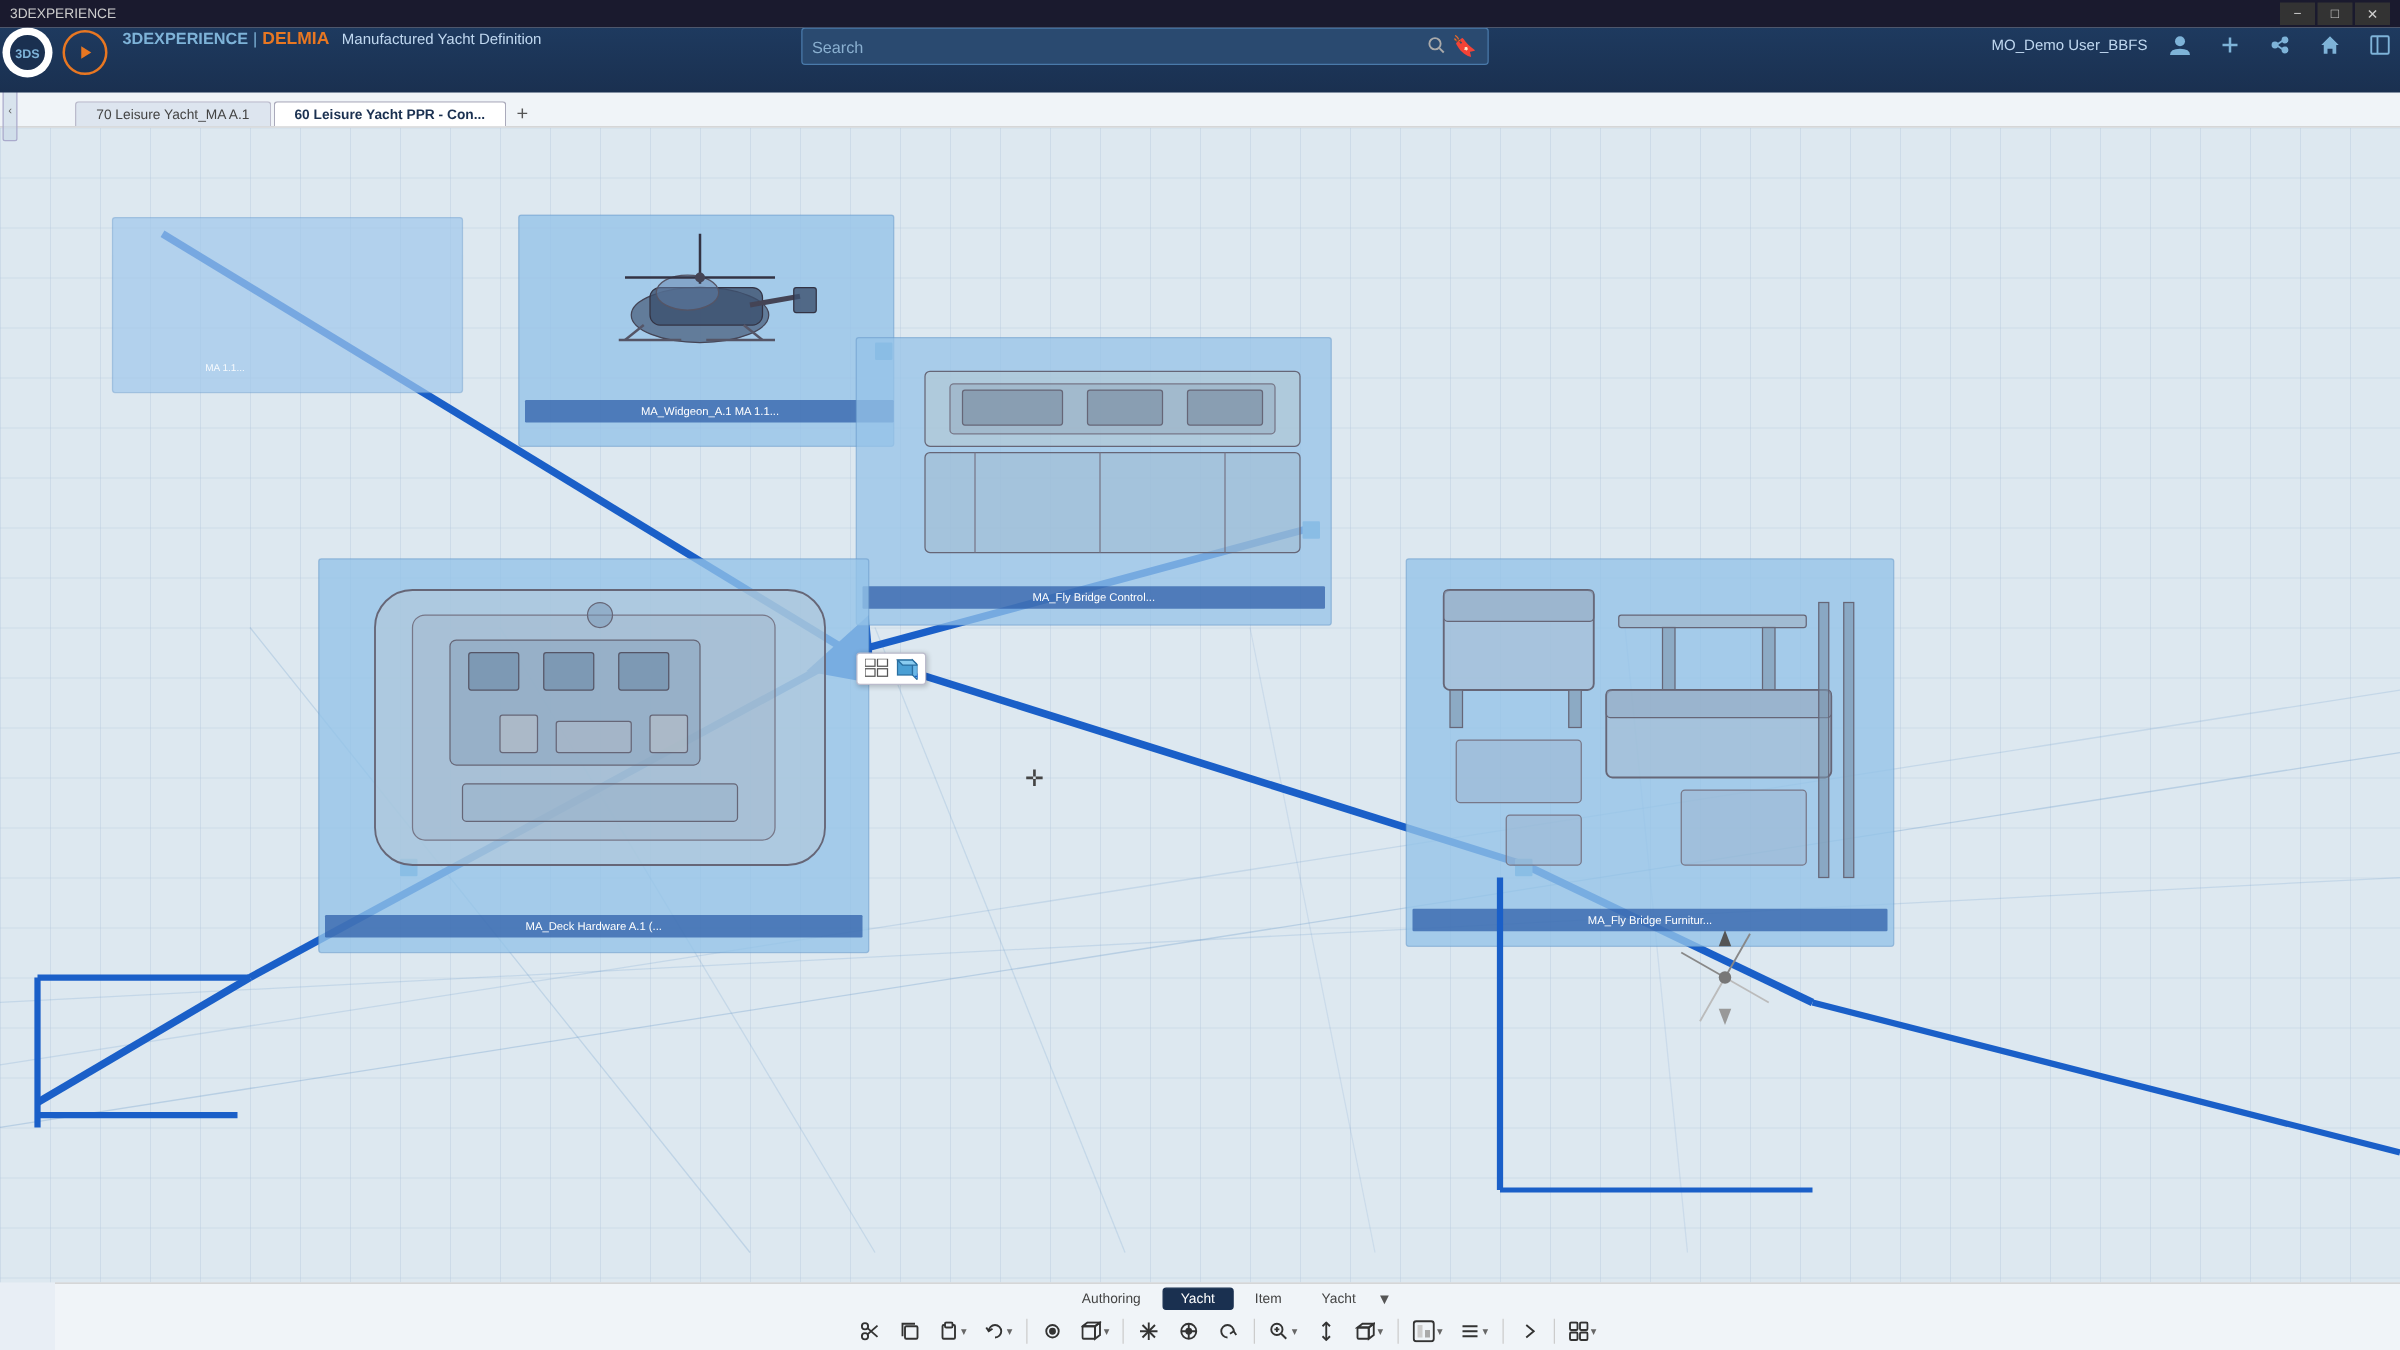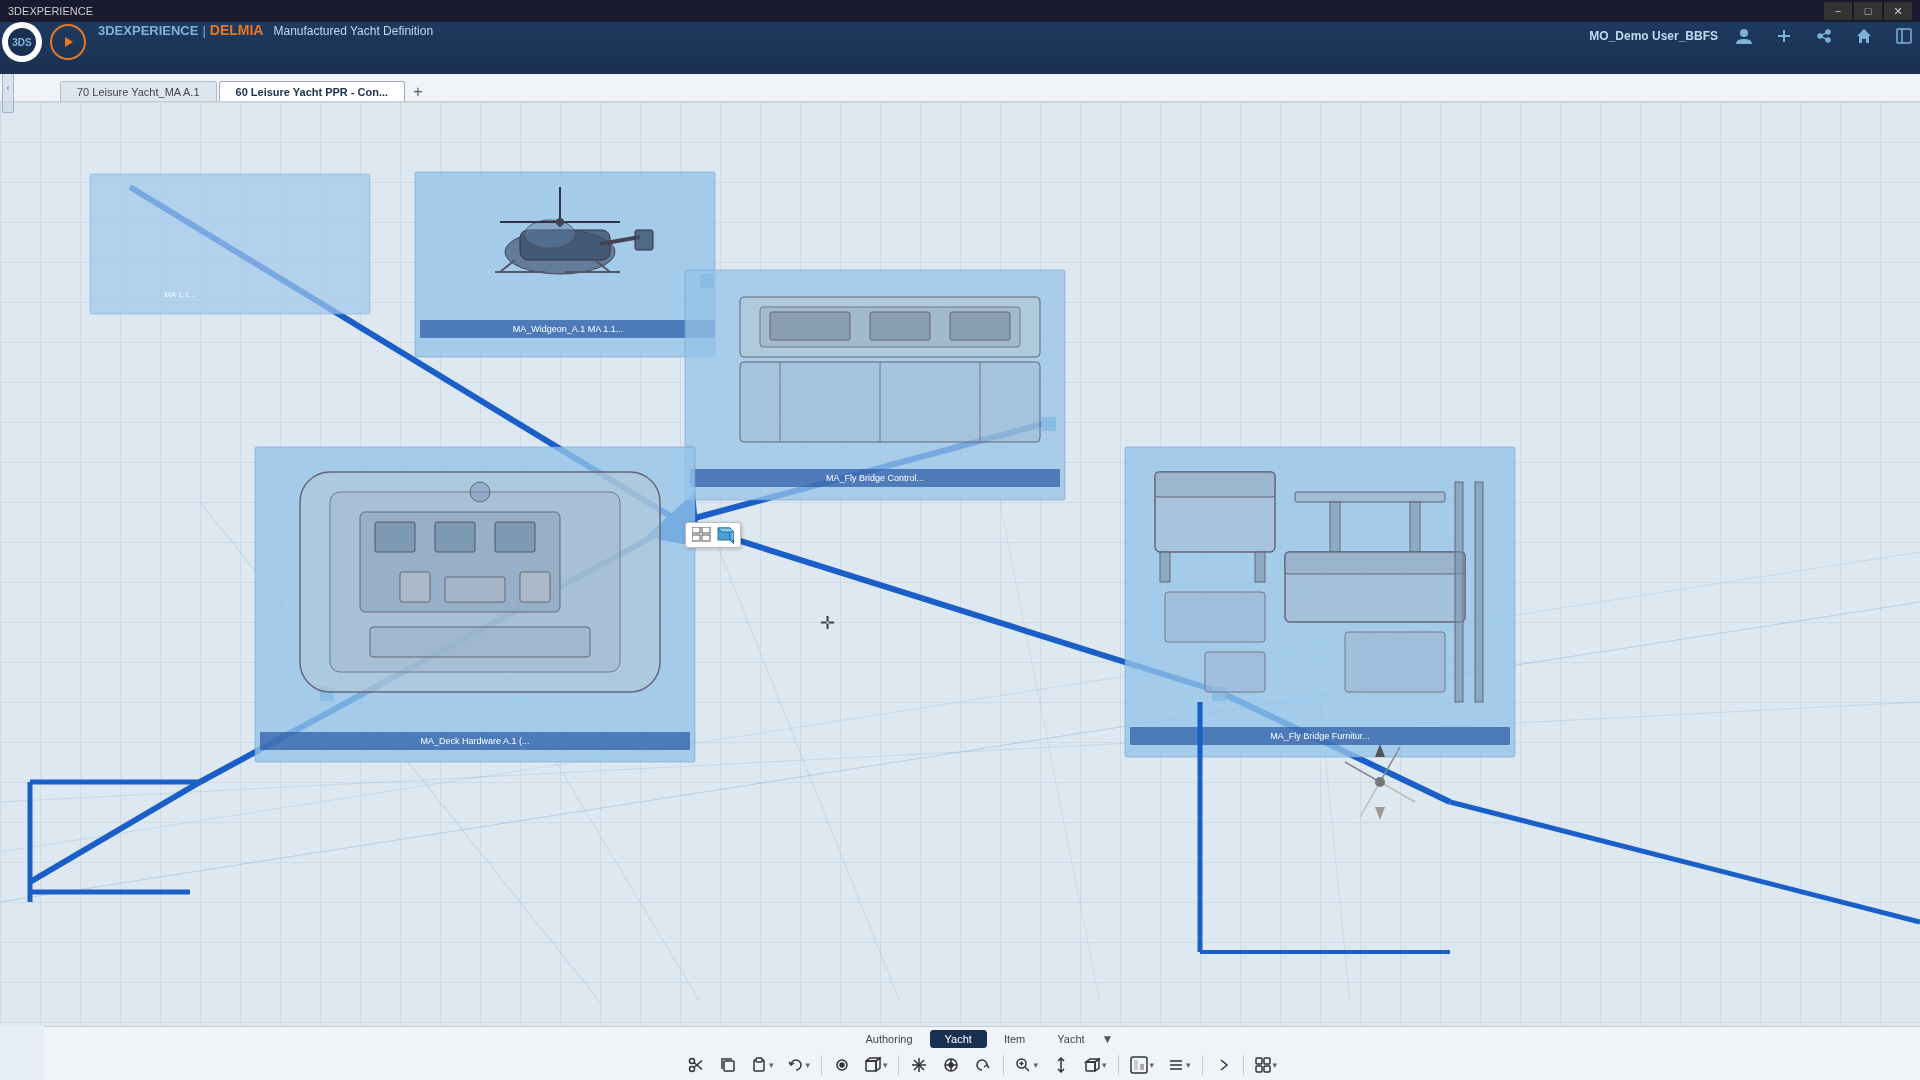--- a/index.html
+++ b/index.html
@@ -49,21 +49,21 @@
     }
     #search-input {
       flex: 1; background: transparent; border: none; outline: none;
       color: #ccc; font-size: 13px;
     }
     #search-input::placeholder { color: #8ab0d0; }
     #search-icon-btn { background: none; border: none; cursor: pointer; color: #aaa; }
     #bookmark-icon { color: #aaa; cursor: pointer; font-size: 16px; }
 
     
-    #header-right { display: flex; align-items: center; gap: 12px; margin-left: auto; font-weight: bold; }
+    #header-right { display: flex; align-items: center; gap: 12px; margin-left: auto; }
     .header-icon-btn {
       width: 28px; height: 28px; background: none; border: none; cursor: pointer;
       color: #7eb3d8; font-size: 16px; display: flex; align-items: center; justify-content: center;
     }
 
     
     #tabbar {
       position: absolute; top: 74px; left: 0; right: 0; height: 28px;
       background: #f0f4f8; border-bottom: 1px solid #ccc;
       display: flex; align-items: flex-end; padding-left: 60px; z-index: 98;
@@ -170,20 +170,30 @@
         </svg>
     </div>
   </div>
   <div id="app-name">
     <span id="brand-3dx">3DEXPERIENCE</span>
     <span id="brand-sep">|</span>
     <span id="brand-delmia">DELMIA</span>
     <span id="brand-module" style="margin-left:6px;">Manufactured Yacht Definition</span>
   </div>
 
+  <div id="search-container">
+    <input id="search-input" type="text" placeholder="Search" style="">
+    <button id="search-icon-btn">
+      <svg width="14" height="14" viewBox="0 0 14 14" fill="#aaa">
+          <circle cx="6" cy="6" r="4.5" stroke="#aaa" stroke-width="1.5" fill="none"></circle>
+          <line x1="9.5" y1="9.5" x2="13" y2="13" stroke="#aaa" stroke-width="1.5"></line>
+        </svg>
+    </button>
+    <span id="bookmark-icon">🔖</span>
+  </div>
 
   <div id="header-right">
     <span style="color:#c0d8f0;font-size:12px;">MO_Demo User_BBFS</span>
     <button class="header-icon-btn">
       <svg width="20" height="20" viewBox="0 0 20 20" fill="#7eb3d8">
           <circle cx="10" cy="7" r="4"></circle>
           <path d="M2 18 Q2 13 10 13 Q18 13 18 18" fill="#7eb3d8"></path>
         </svg>
     </button>
     <button class="header-icon-btn">

